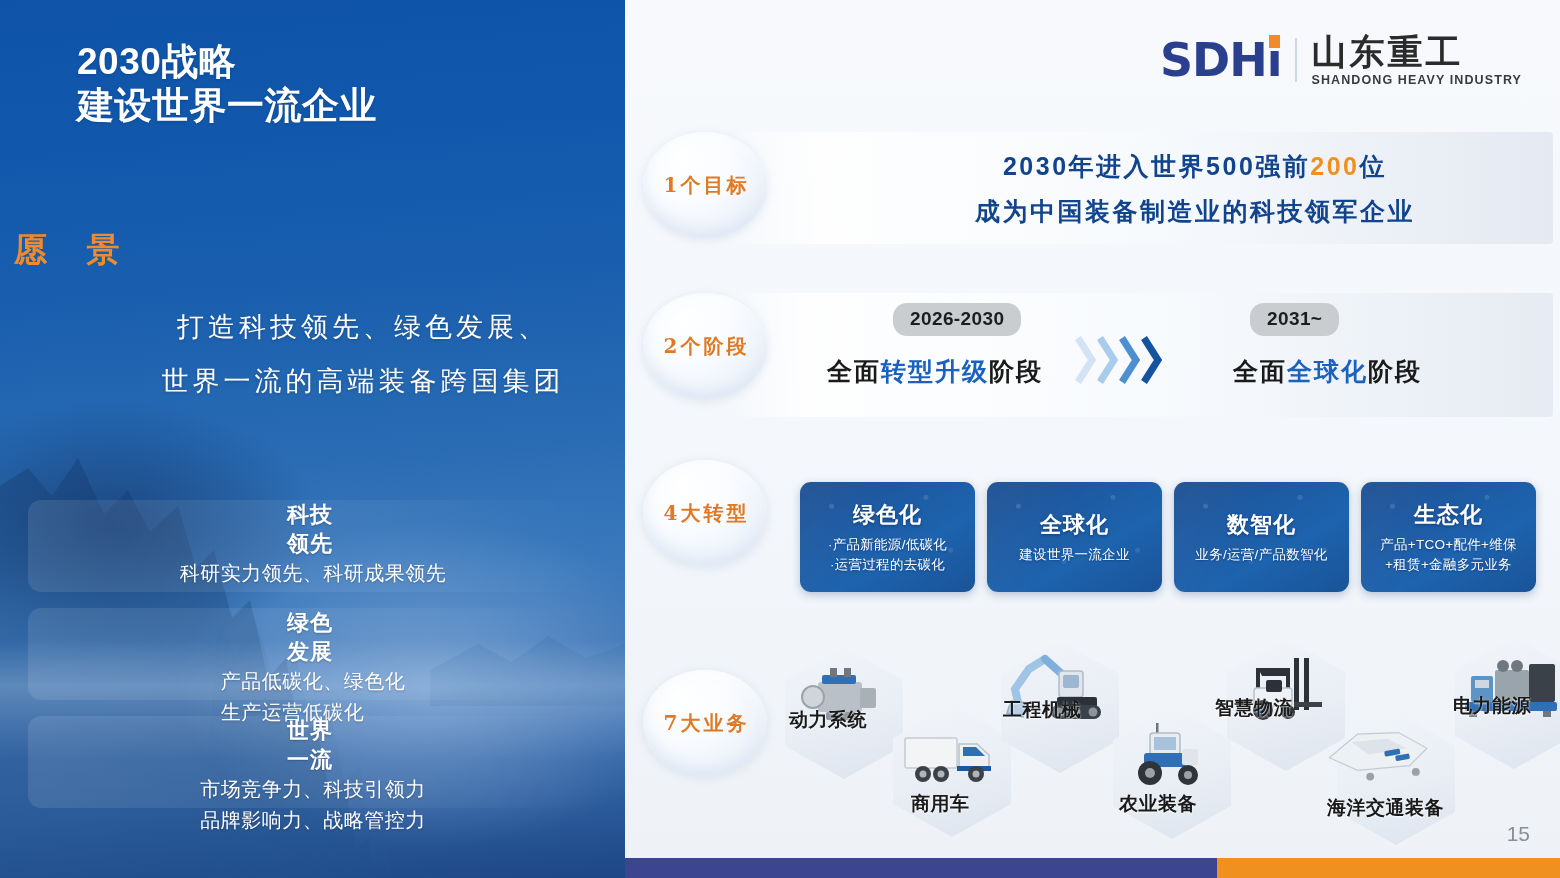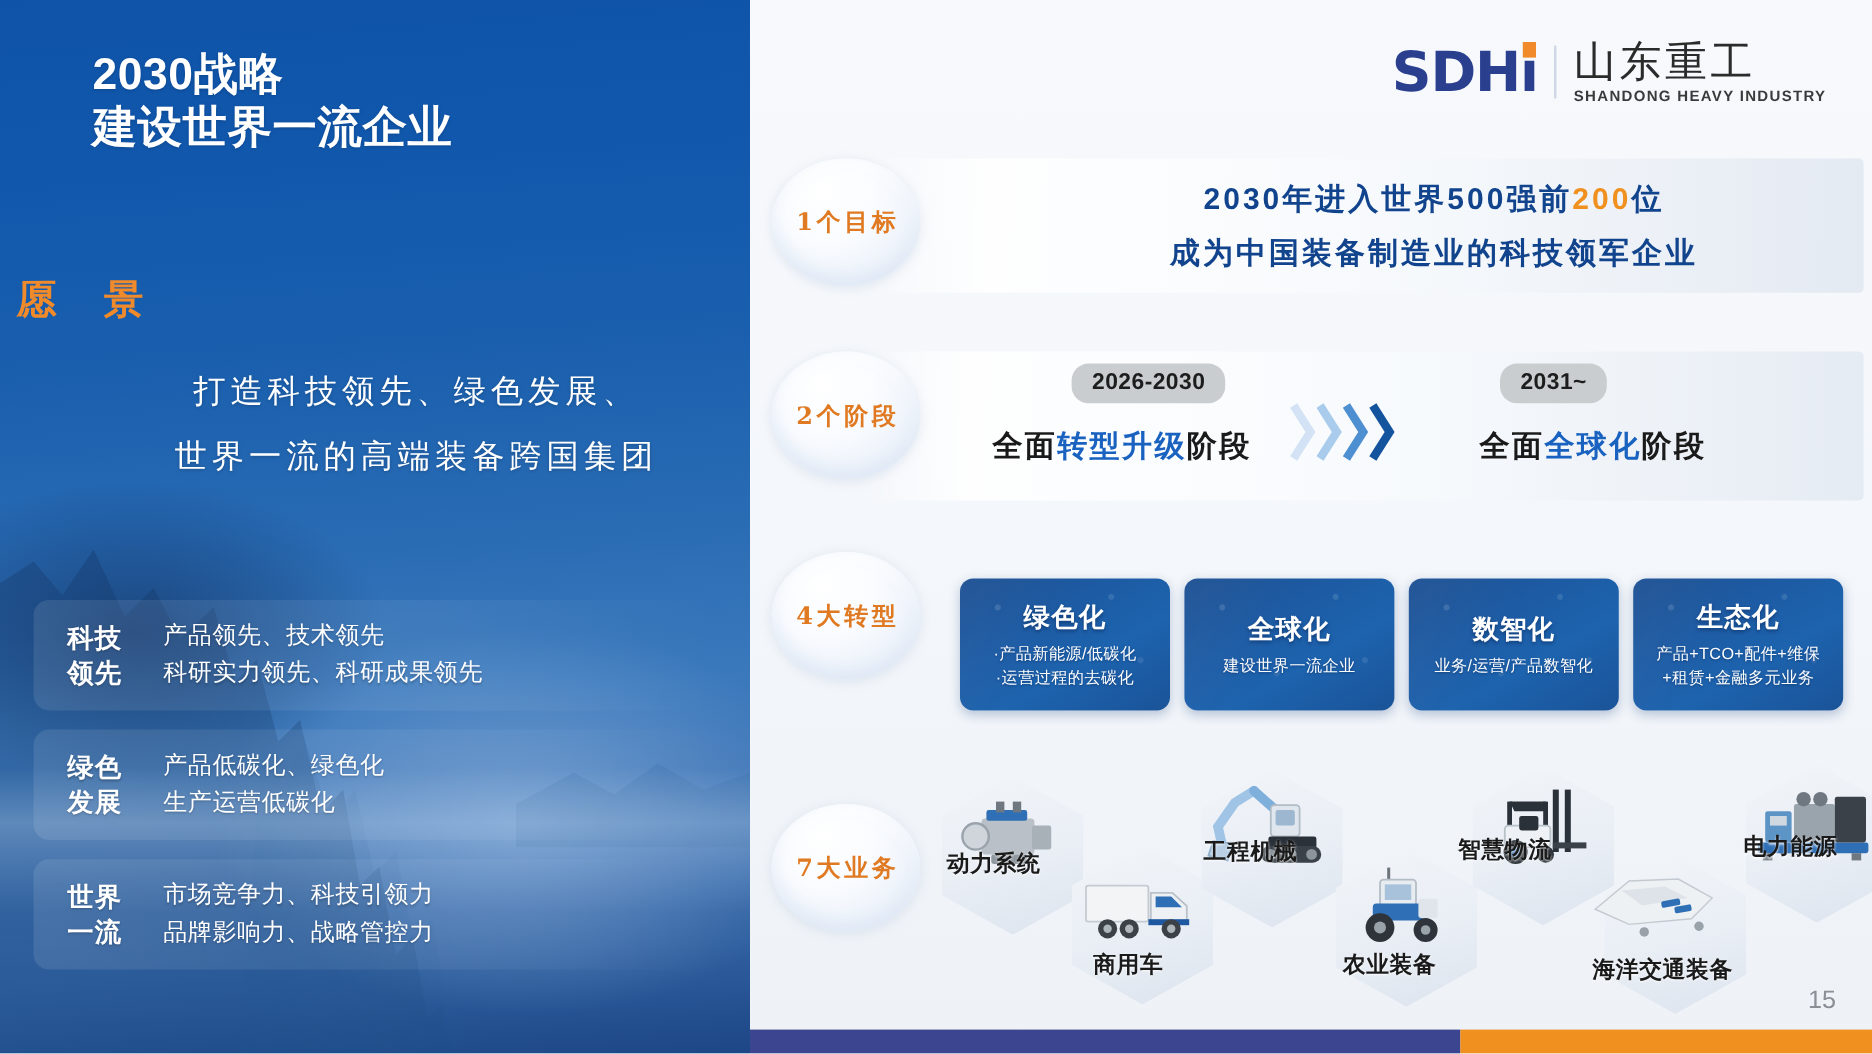--- a/index.html
+++ b/index.html
@@ -33,31 +33,32 @@
     color:#ffffff;font-weight:bold;font-size:37px;line-height:44px;
     letter-spacing:.5px;text-shadow:0 1px 3px rgba(0,0,0,.18);
   }
 
   .vision-label{
     position:absolute;top:228px;left:0;width:625px;
     color:#f08a2a;font-size:33px;font-weight:bold;letter-spacing:14px;
     text-indent:14px;font-family:"DejaVu Serif","Liberation Serif",serif;
   }
   .vision-text{
-    position:absolute;top:300px;left:0;width:694px;text-align:center;
+    position:absolute;top:300px;left:16px;width:694px;text-align:center;
     color:#ffffff;font-size:27px;line-height:54px;letter-spacing:4px;
     font-family:"DejaVu Serif","Liberation Serif",serif;
     text-shadow:0 1px 3px rgba(0,0,0,.22);
   }
 
   .pillars{position:absolute;left:28px;top:500px;width:570px;}
   .pillar{
     position:relative;display:flex;align-items:center;
     height:92px;margin-bottom:16px;border-radius:13px;
     background:linear-gradient(90deg,rgba(255,255,255,.10) 0%,rgba(255,255,255,.055) 62%,rgba(255,255,255,0) 100%);
+    flex-direction:column;
   }
   .pillar-key{
     width:108px;padding-left:28px;box-sizing:border-box;
     color:#ffffff;font-weight:bold;font-size:22px;line-height:29px;
     letter-spacing:1px;text-shadow:0 1px 2px rgba(0,0,0,.25);
   }
   .pillar-val{
     color:#ffffff;font-size:20px;line-height:31px;letter-spacing:.5px;
     text-shadow:0 1px 2px rgba(0,0,0,.25);
   }
@@ -73,21 +74,21 @@
   .logo-sdhi .word{
     color:#2b3f8f;font-weight:bold;font-size:46px;letter-spacing:-1px;
     font-family:"DejaVu Sans","Liberation Sans",sans-serif;line-height:46px;
   }
   .logo-dot{
     position:absolute;right:1px;top:-2px;width:11px;height:13px;background:#f08a2a;
   }
   .logo-div{width:2px;height:44px;background:#cfd6e4;}
   .logo-cn{display:flex;flex-direction:column;line-height:1;}
   .logo-cn-main{
-    color:#2b2b2b;font-weight:normal;font-size:35px;letter-spacing:3px;
+    color:#2b2b2b;font-weight:bold;font-size:35px;letter-spacing:3px;
   }
   .logo-cn-sub{
     color:#3a3a3a;font-weight:bold;font-size:12.5px;letter-spacing:1.1px;margin-top:5px;
   }
 
   
   .row{position:absolute;left:0;width:935px;}
   .row-band{
     position:absolute;left:90px;height:100%;border-radius:4px;
     background:linear-gradient(90deg,rgba(255,255,255,.95) 0%,rgba(248,250,253,.85) 40%,rgba(233,238,245,.75) 100%);
@@ -221,21 +222,20 @@
     </div>
 
     <div class="pillars">
 
       <div class="pillar">
         <div class="pillar-key">
           <div>科技</div>
           <div>领先</div>
         </div>
         <div class="pillar-val">
-          <div>产品领先、技术领先</div>
           <div>科研实力领先、科研成果领先</div>
         </div>
       </div>
 
       <div class="pillar">
         <div class="pillar-key">
           <div>绿色</div>
           <div>发展</div>
         </div>
         <div class="pillar-val">

